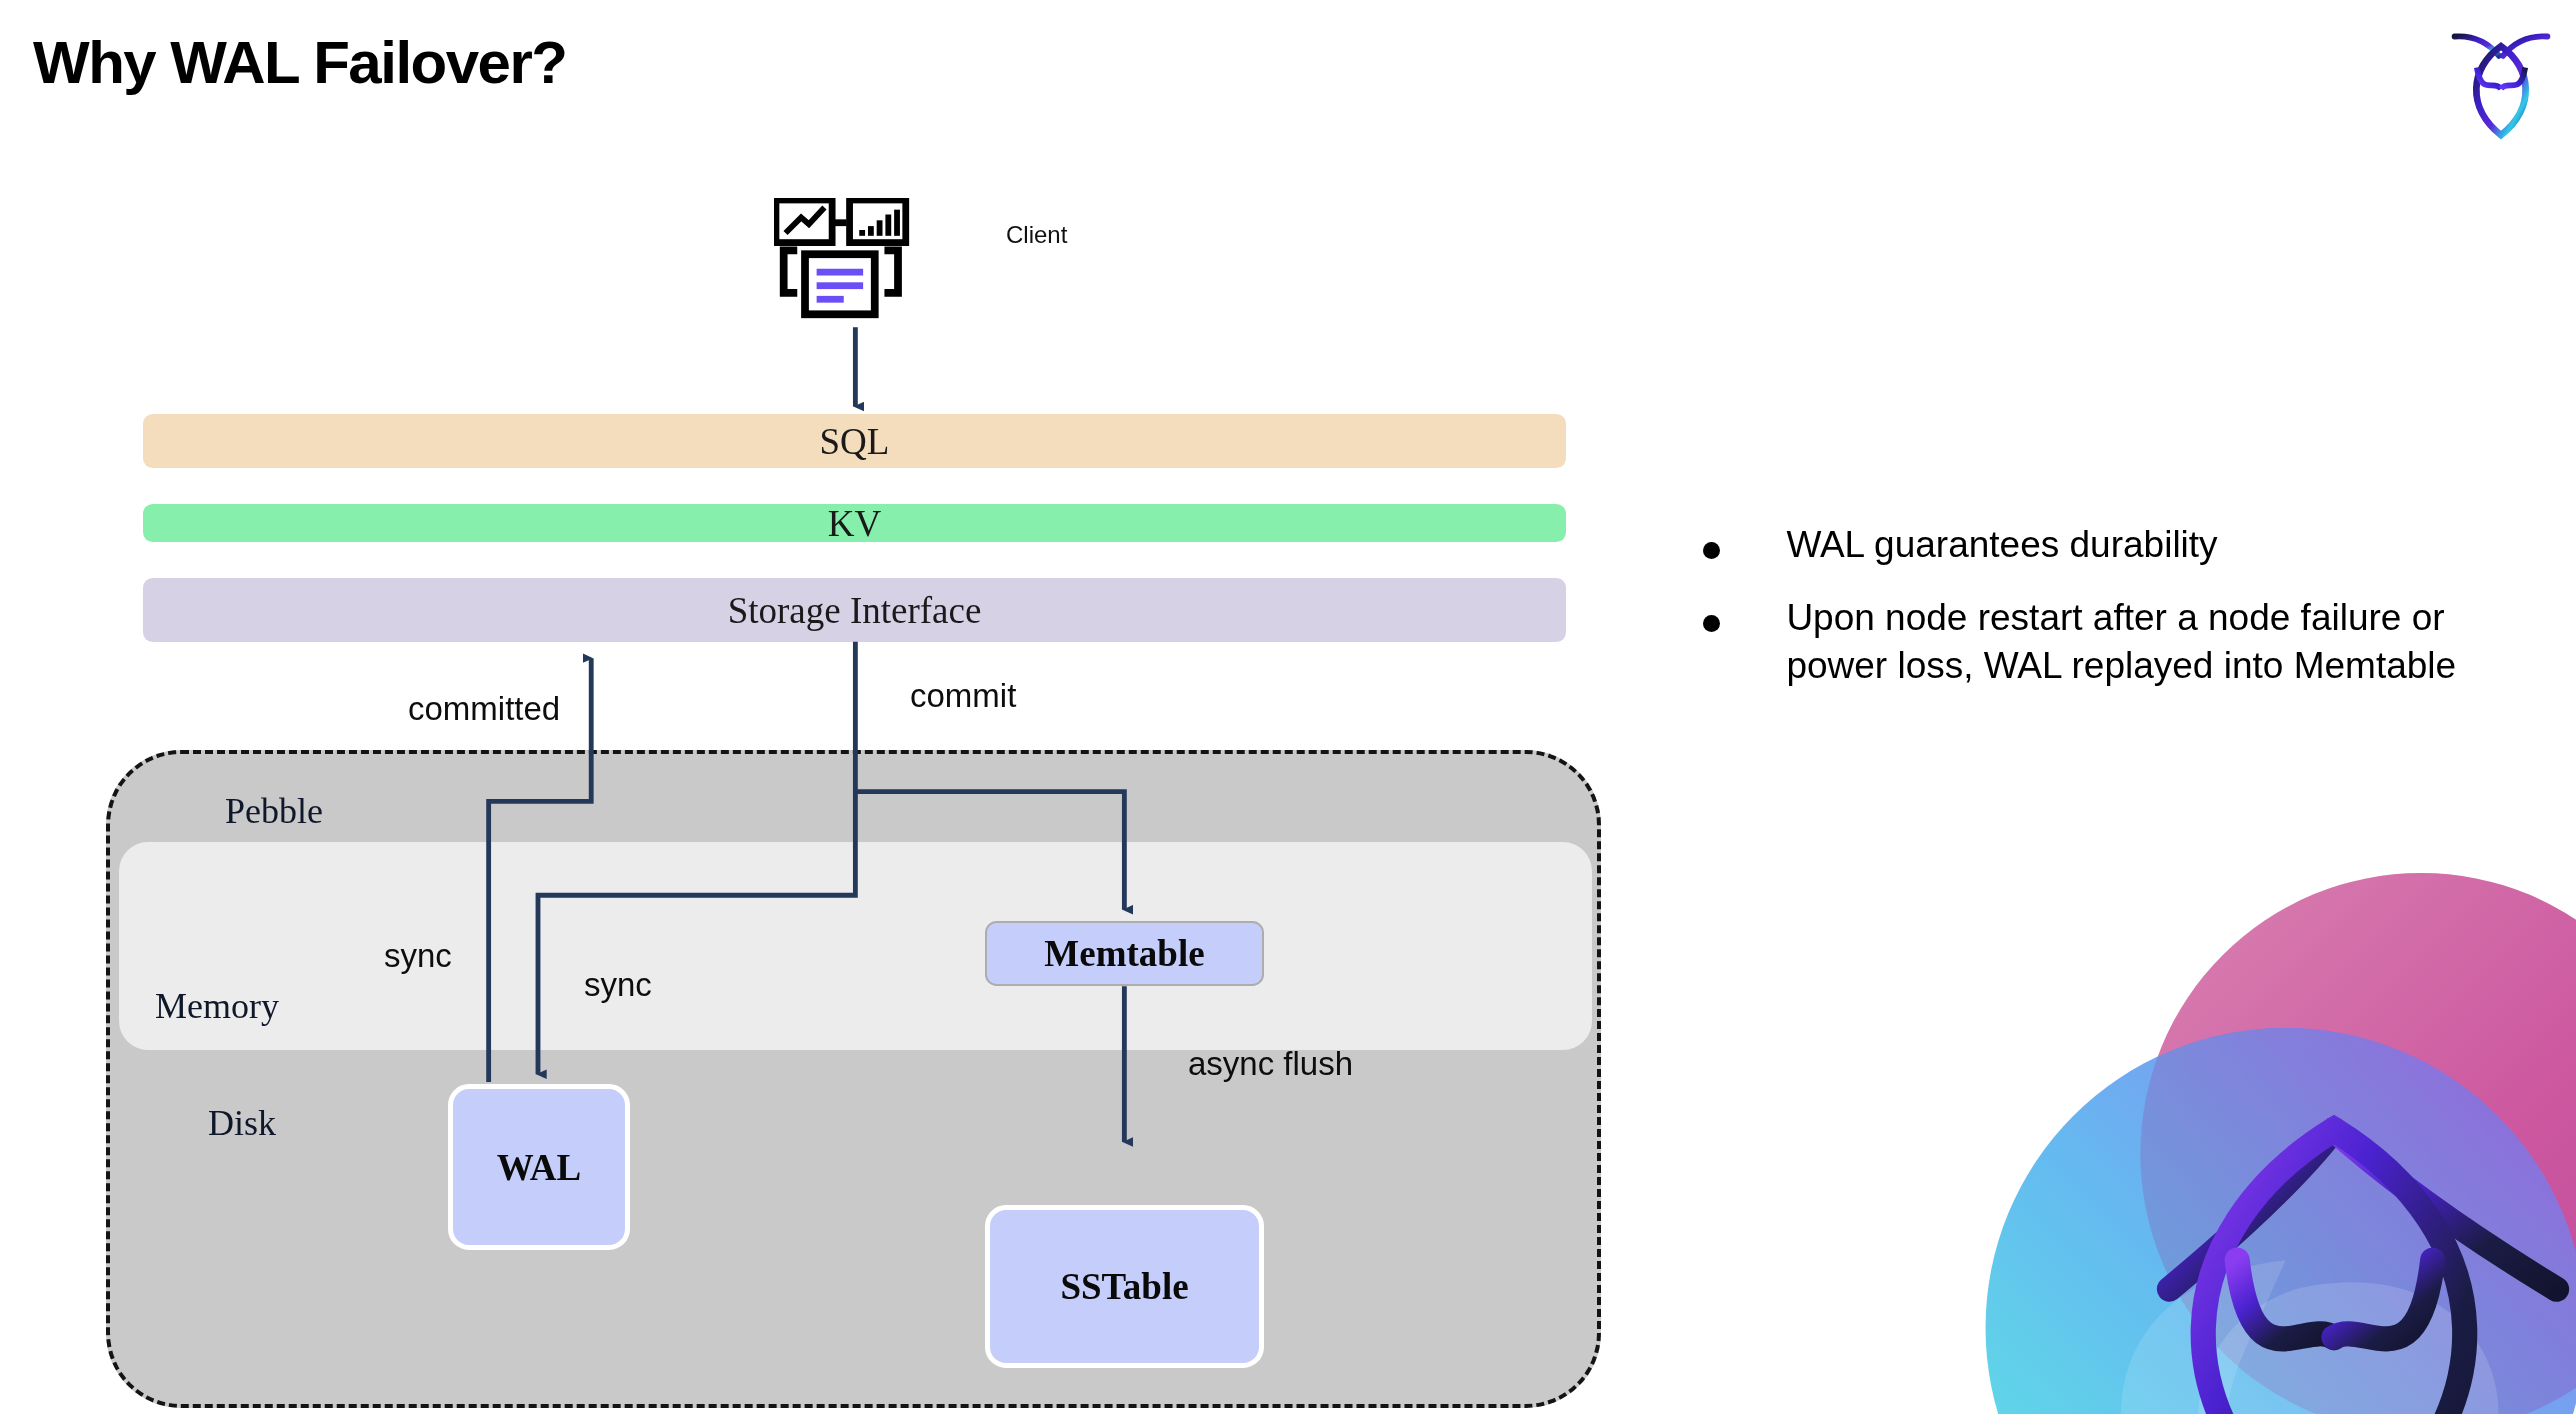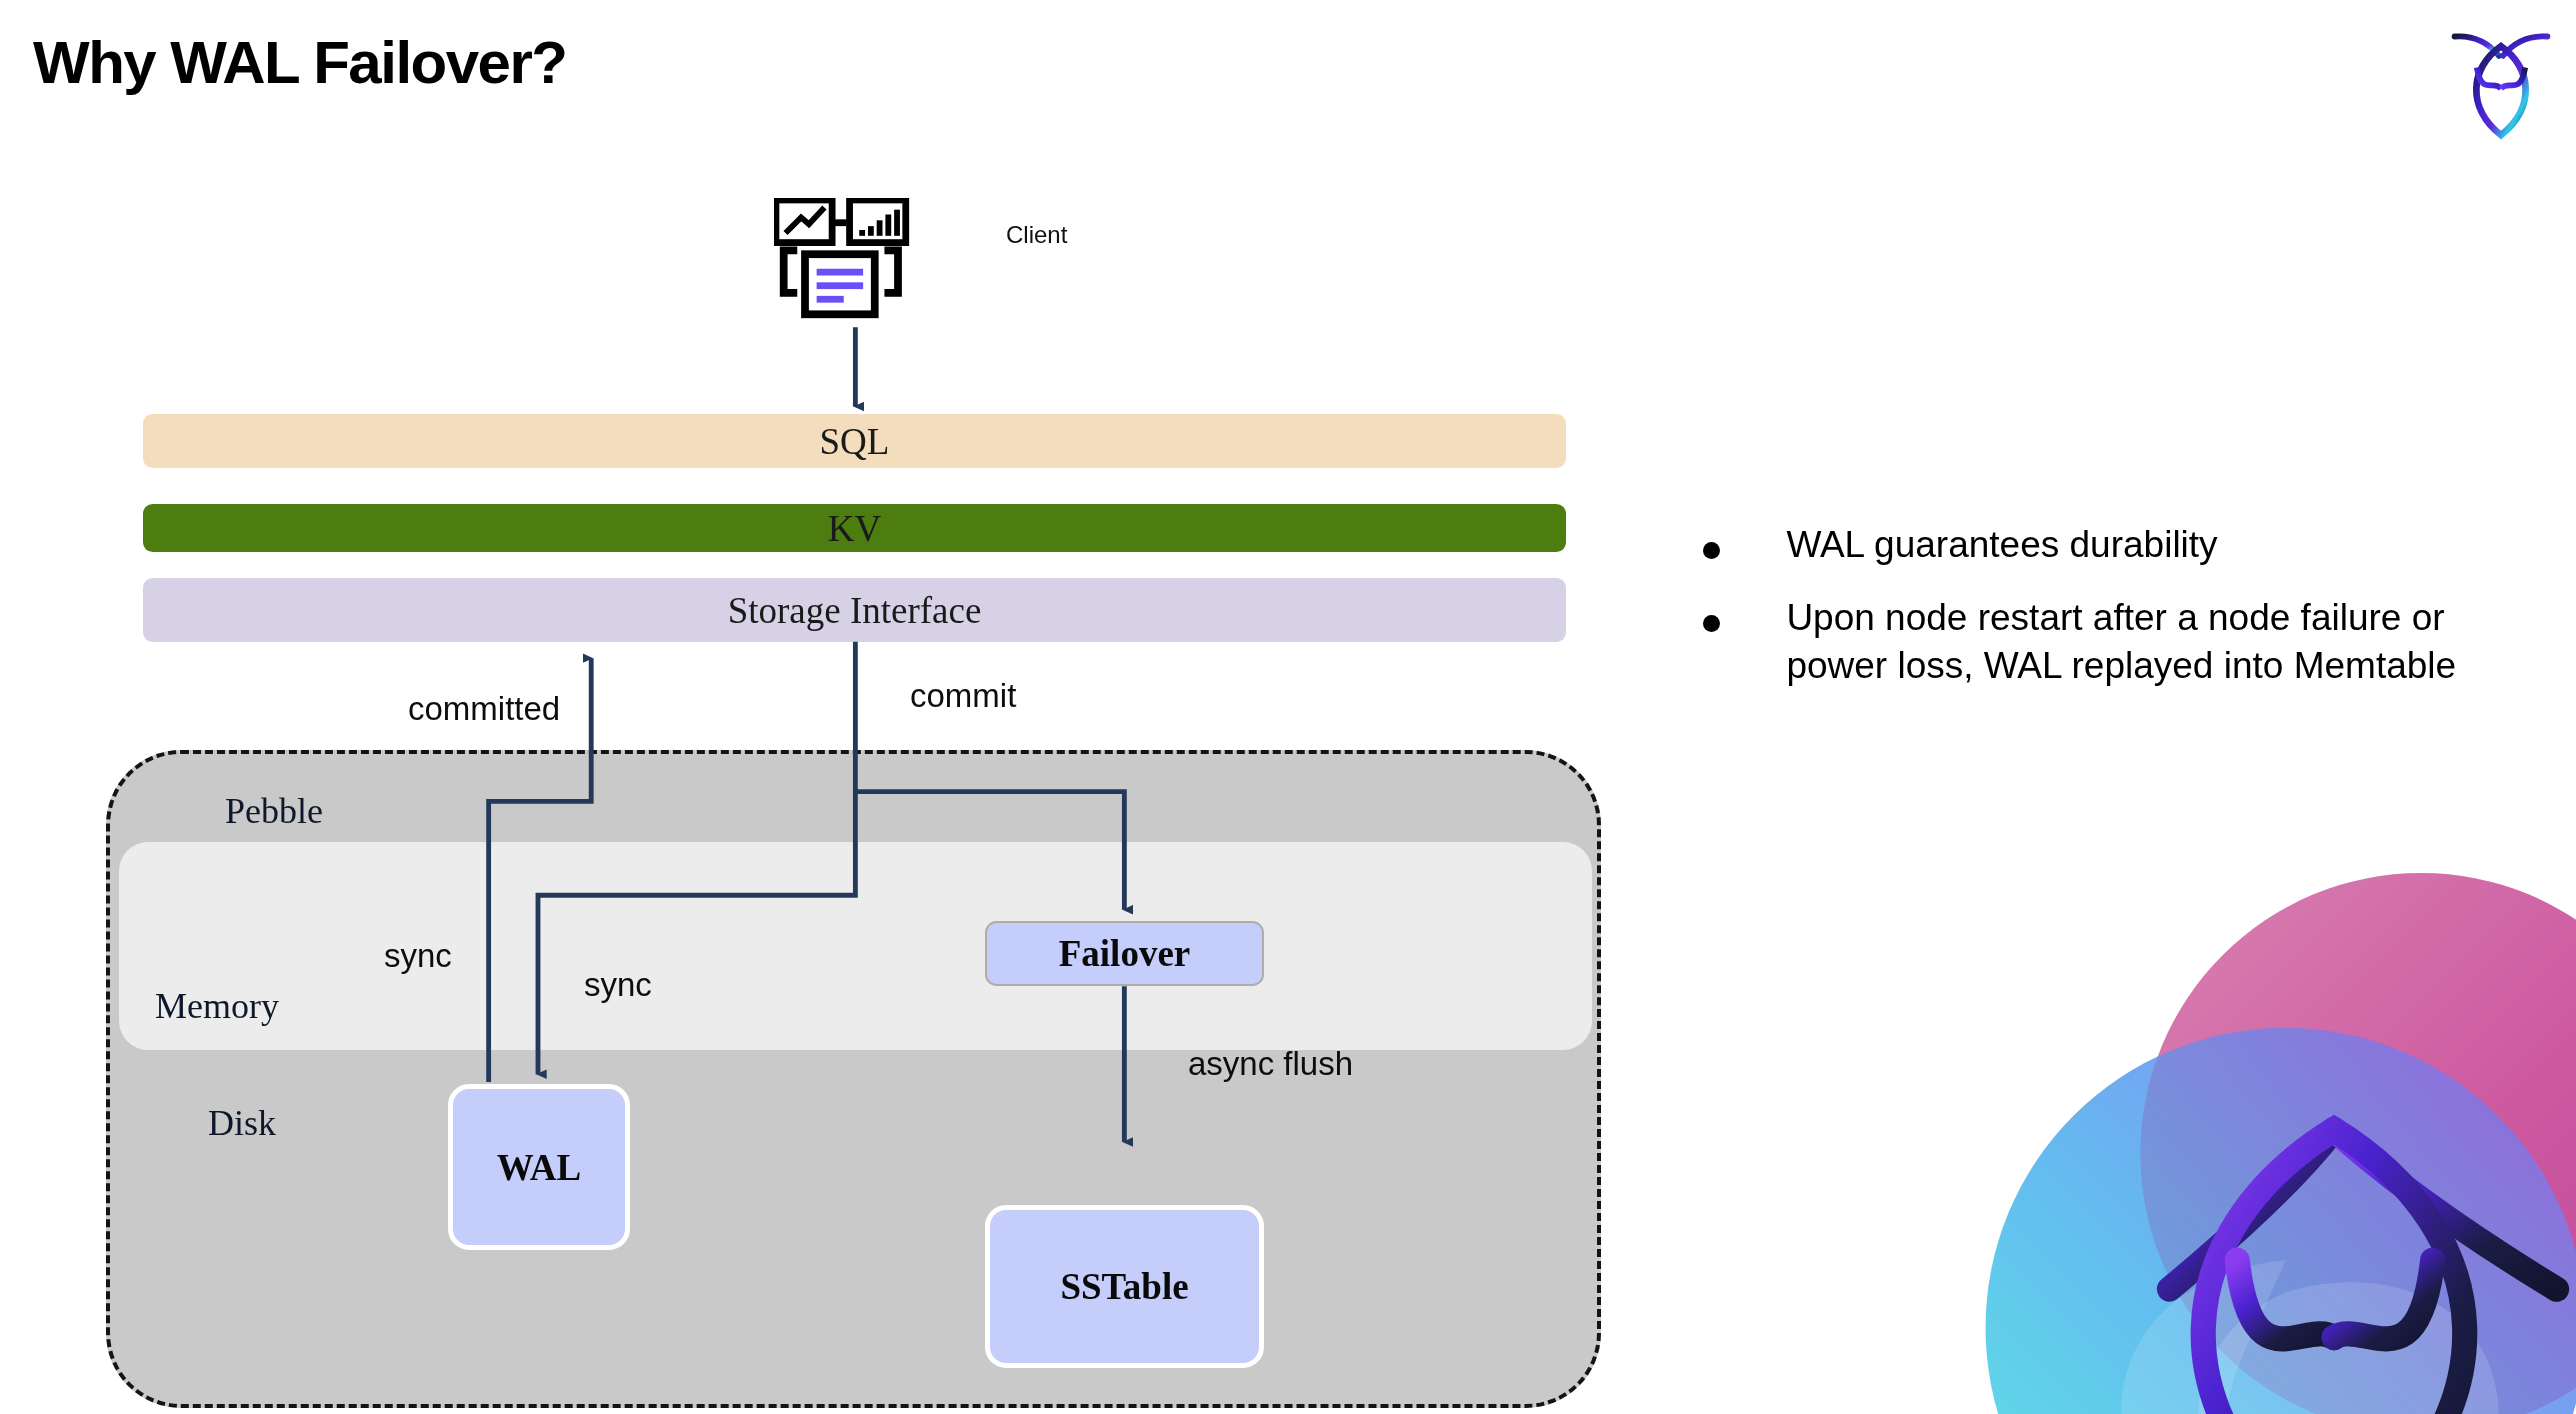--- a/index.html
+++ b/index.html
@@ -78,21 +78,21 @@
     width: 1423px;
     border-radius: 9.7px;
     display: flex;
     align-items: center;
     justify-content: center;
     font-family: "Liberation Serif", serif;
     font-size: 37px;
     color: #1a1a1a;
   }
   #bar-sql { top: 414px; height: 54px; background: #f3ddbd; }
-  #bar-kv  { top: 504px; height: 48px; background: #4d7c0f; }
+  #bar-kv  { top: 504px; height: 38px; background: #86efac; }
   #bar-storage { top: 578px; height: 64px; background: #d7d1e6; }
 
   
   #pebble-box {
     position: absolute;
     left: 106px;
     top: 750px;
     width: 1495px;
     height: 658px;
     background: #c9c9c9;
@@ -302,21 +302,21 @@
 
       <rect x="32" y="58" width="72" height="62" fill="#ffffff" stroke="#000000" stroke-width="8"></rect>
       <rect x="44" y="73" width="48" height="7" fill="#6b4ef5"></rect>
       <rect x="44" y="87" width="48" height="7" fill="#6b4ef5"></rect>
       <rect x="44" y="101" width="28" height="7" fill="#6b4ef5"></rect>
     </svg>
   </div>
   <div id="client-label">Client</div>
 
   <div class="node-box" id="node-memtable">
-    <span>Failover</span>
+    <span>Memtable</span>
   </div>
   <div class="node-box" id="node-wal">
     <span>WAL</span>
   </div>
   <div class="node-box" id="node-sstable">
     <span>SSTable</span>
   </div>
 
   <div class="edge-label" id="lbl-committed">committed</div>
   <div class="edge-label" id="lbl-commit">commit</div>

